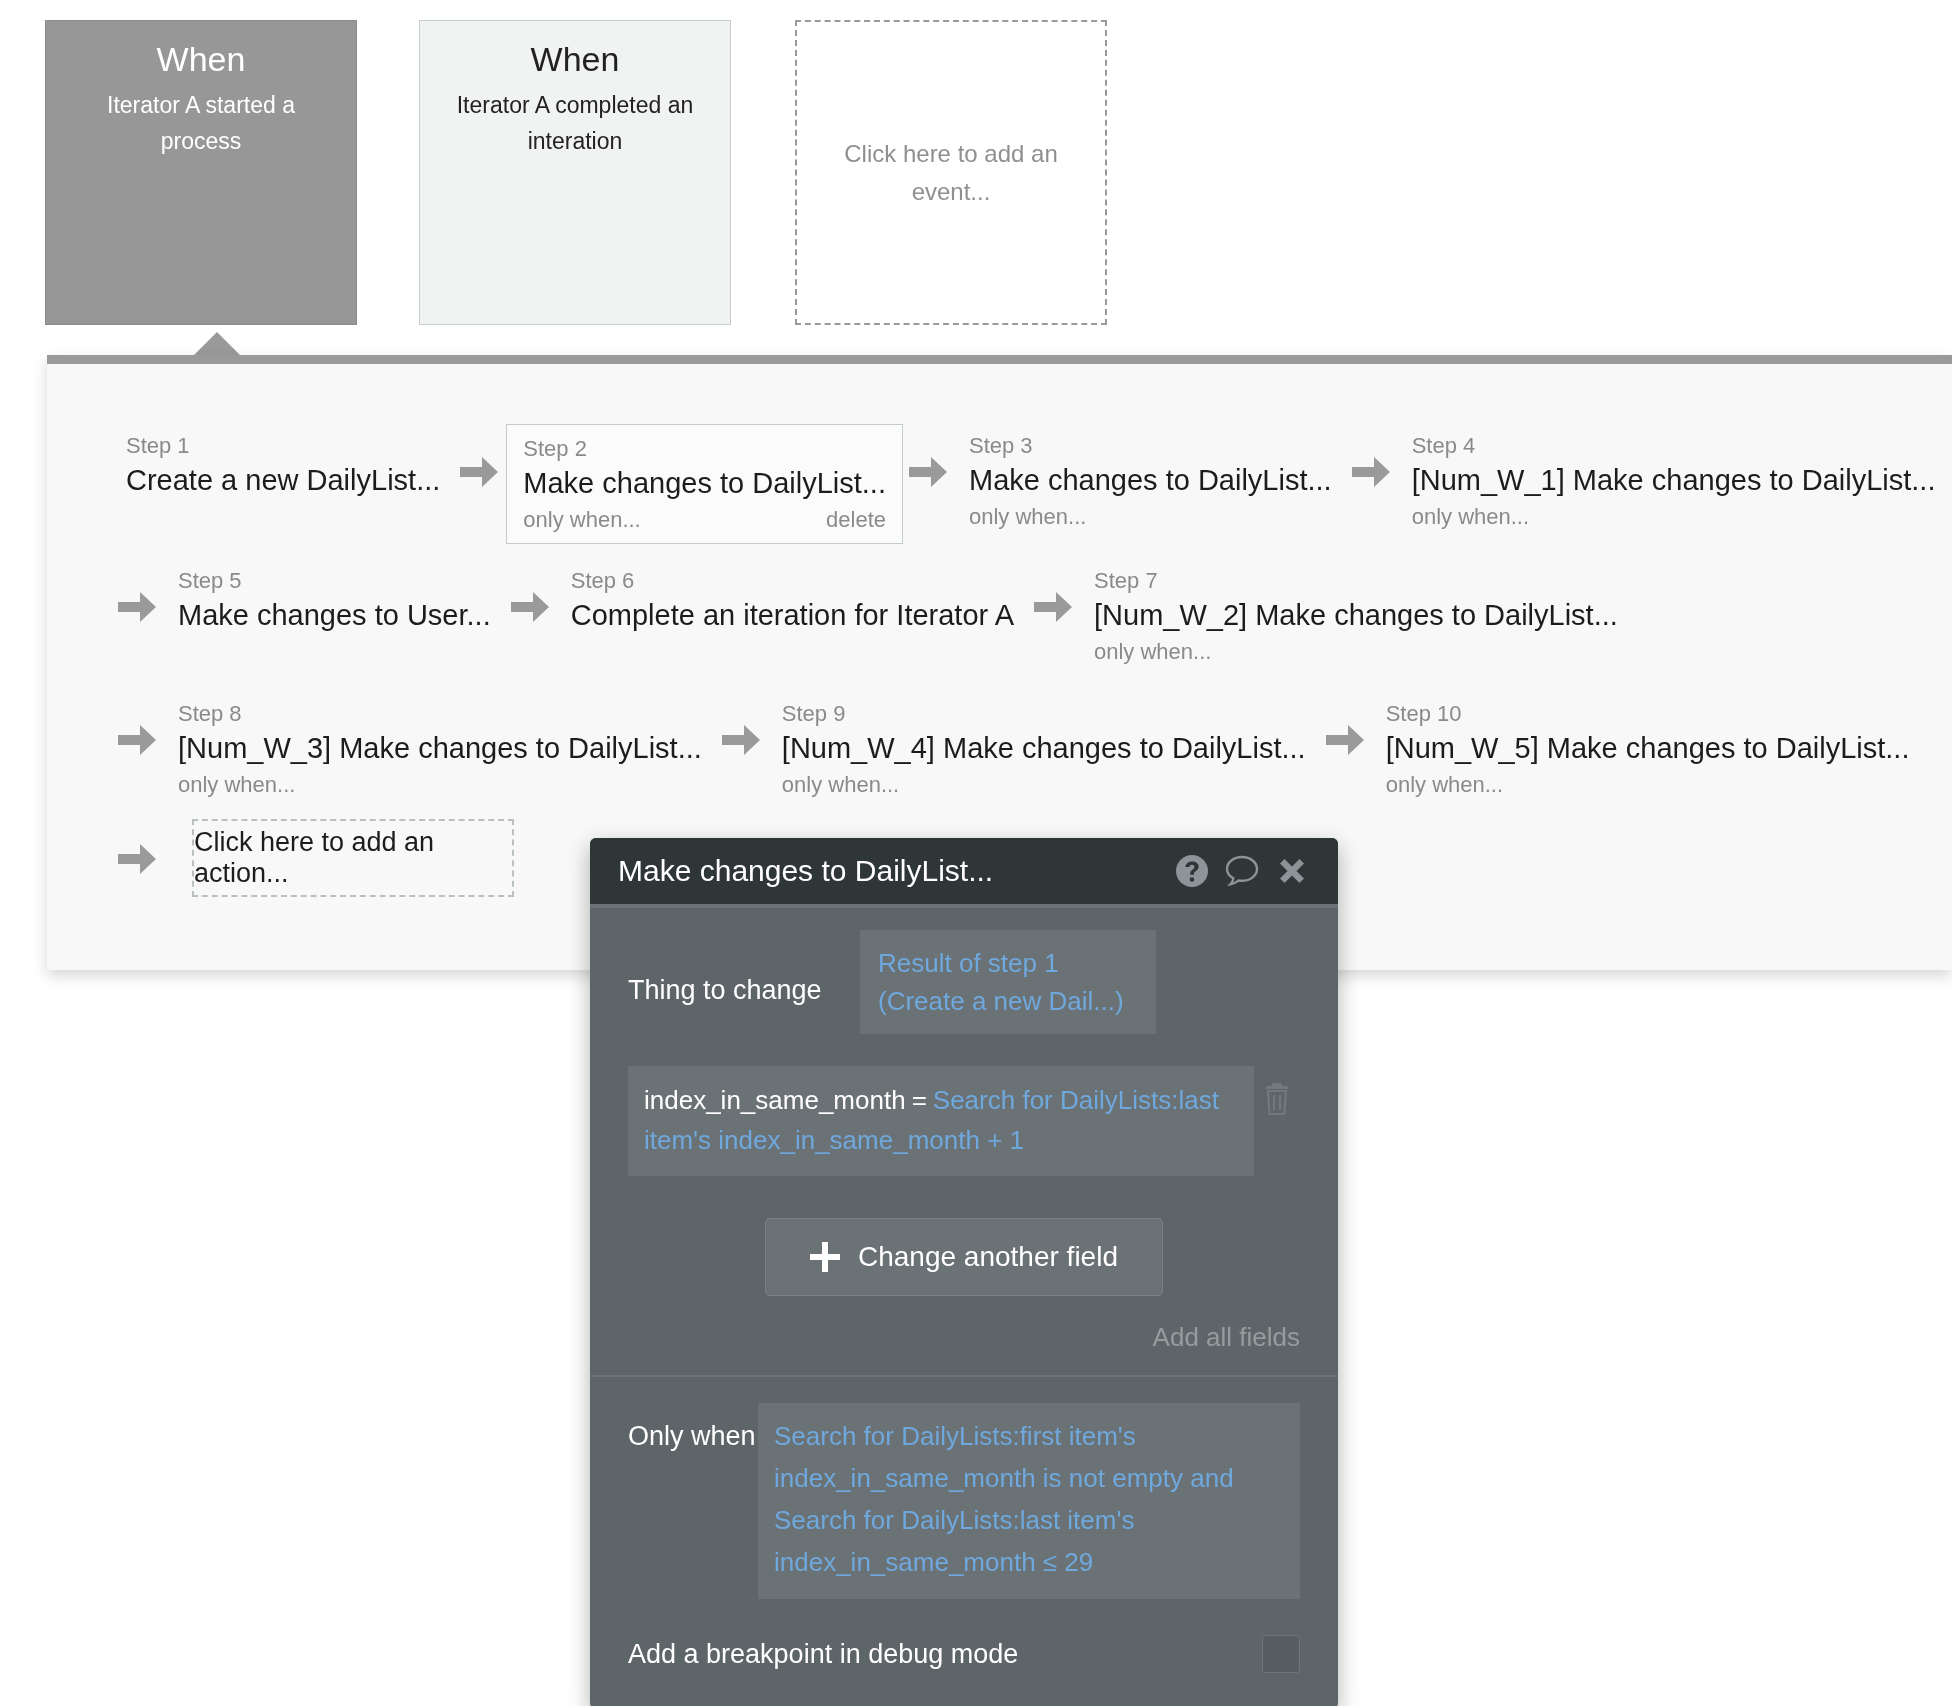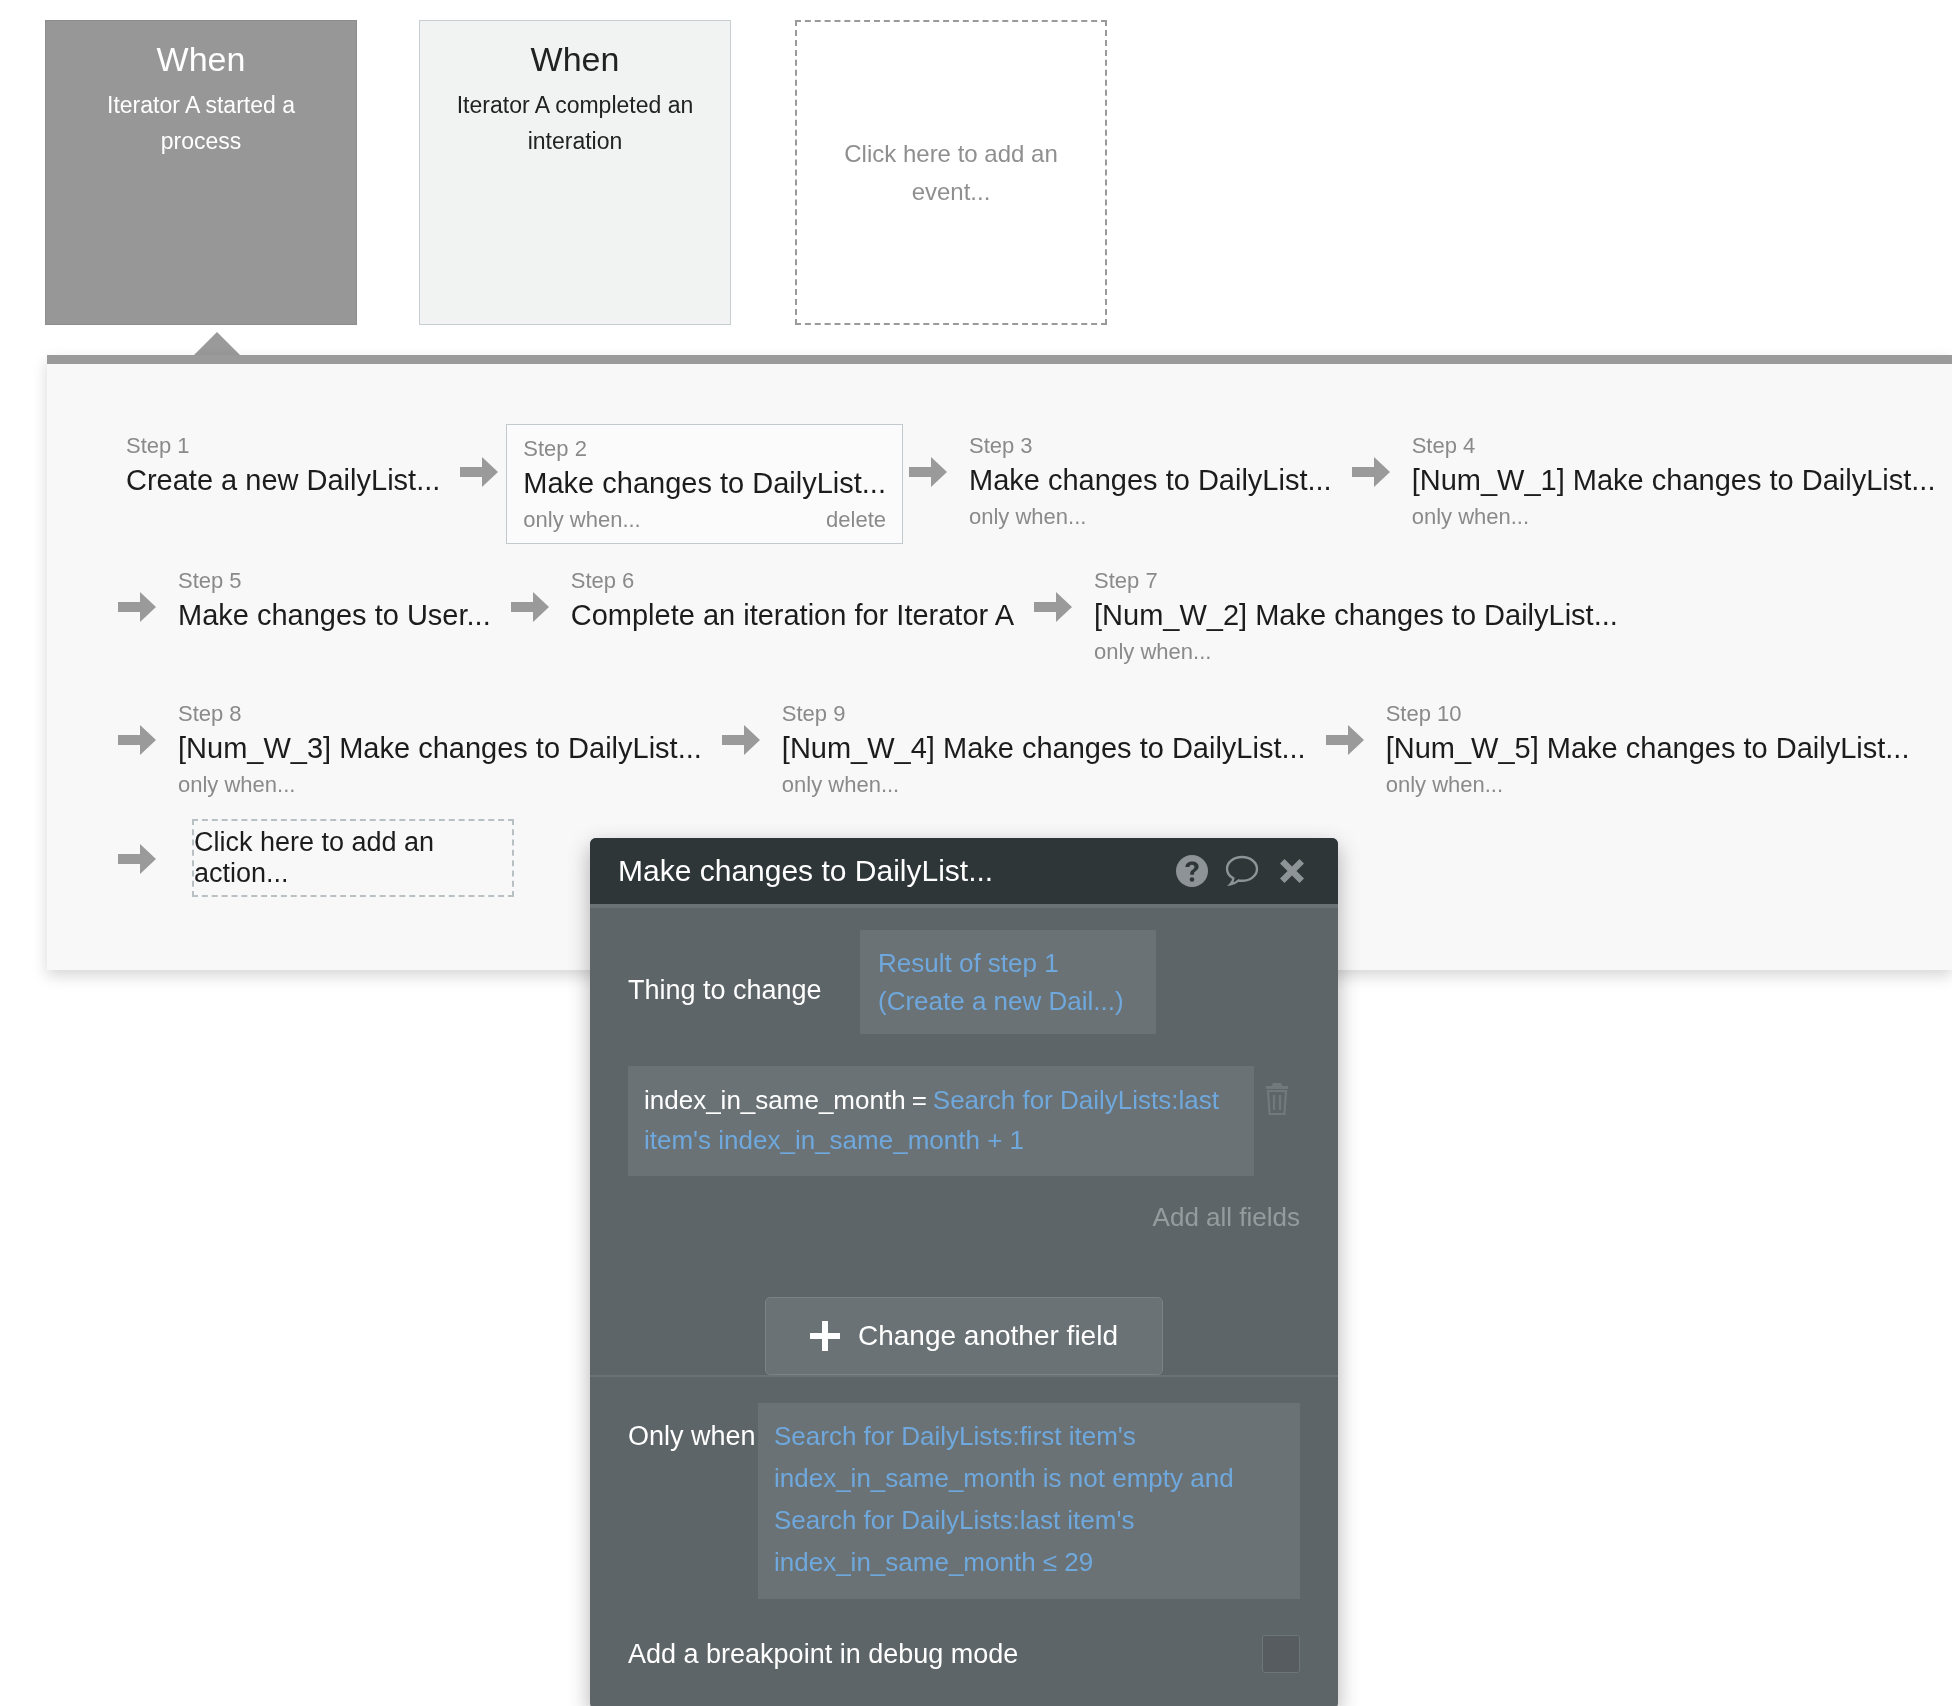--- a/index.html
+++ b/index.html
@@ -553,29 +553,29 @@
       </div>
       <div id="trash-ico">
         <svg width="30" height="34" viewBox="0 0 30 34">
           <path d="M11 1h8l1.5 3H26v3H4V4h5.5z" fill="#72797c"></path>
           <path d="M6 9h18l-1.6 23H7.6z" fill="none" stroke="#72797c" stroke-width="2.2"></path>
           <path d="M12 13v15M18 13v15" stroke="#72797c" stroke-width="2.2"></path>
         </svg>
       </div>
     </div>
 
-    <div id="add-all-fields">
-      <span>Add all fields</span>
-    </div>
-
     <div id="change-another-field">
       <span id="plus-ico"></span>
       <span>Change another field</span>
     </div>
 
+    <div id="add-all-fields">
+      <span>Add all fields</span>
+    </div>
+
     <div id="divider"></div>
 
     <div id="only-when-row">
       <div class="field-label" id="only-when-label">Only when</div>
       <div id="only-when-value">Search for DailyLists:first item's index_in_same_month is not empty and Search for DailyLists:last item's index_in_same_month ≤ 29</div>
     </div>
 
     <div id="breakpoint-row">
       <div id="breakpoint-label">Add a breakpoint in debug mode</div>
       <div id="breakpoint-checkbox"></div>

